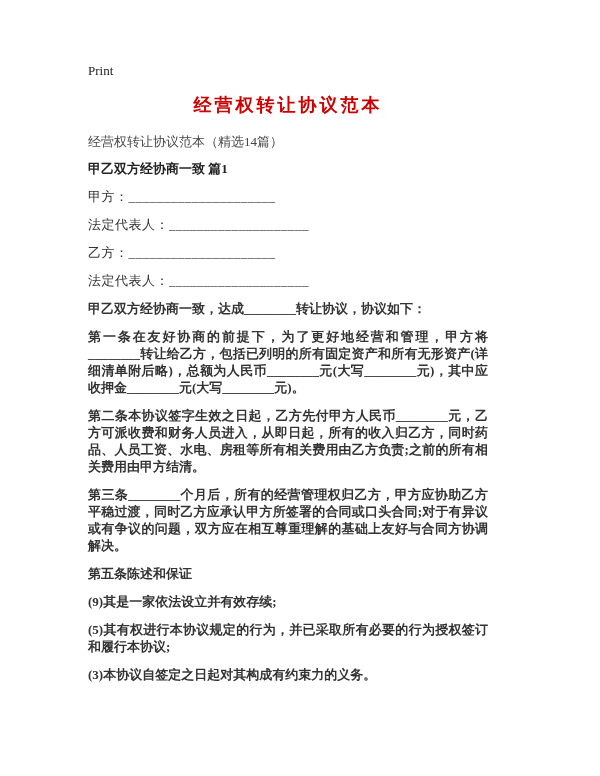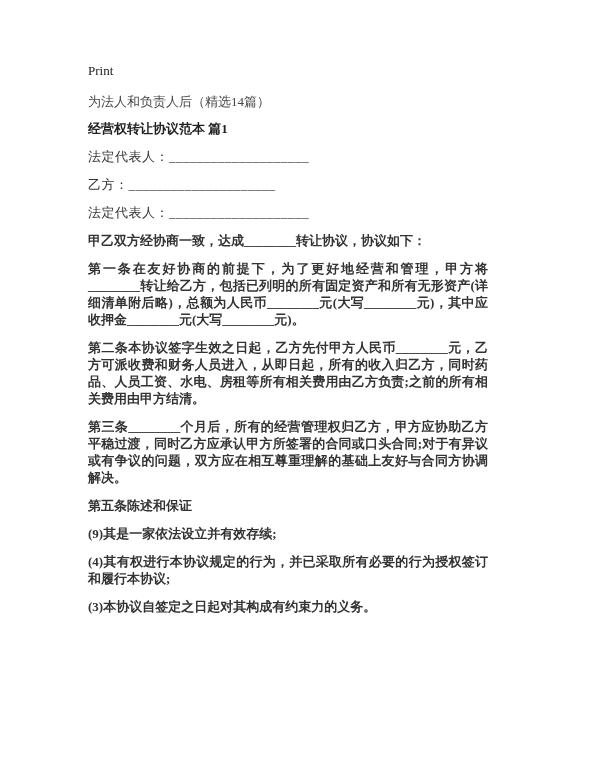--- a/index.html
+++ b/index.html
@@ -56,25 +56,27 @@
     font-weight: bold;
   }
 </style>
 </head>
 <body>
 
 <div class="page">
 
   <span class="print-link">Print</span>
 
+  <h1 class="doc-title" style="color: rgb(204, 0, 0);">经营权转让协议范本</h1>
 
-  <p class="subtitle">为法人和负责人后（精选14篇）</p>
+  <p class="subtitle">经营权转让协议范本（精选14篇）</p>
 
-  <p class="section-heading">经营权转让协议范本 篇1</p>
+  <p class="section-heading">甲乙双方经协商一致 篇1</p>
 
+  <p class="form-line">甲方：_____________________</p>
 
   <p class="form-line">法定代表人：____________________</p>
 
   <p class="form-line">乙方：_____________________</p>
 
   <p class="form-line">法定代表人：____________________</p>
 
   <p class="para">甲乙双方经协商一致，达成________转让协议，协议如下：</p>
 
   <p class="para">第一条在友好协商的前提下，为了更好地经营和管理，甲方将________转让给乙方，包括已列明的所有固定资产和所有无形资产(详细清单附后略)，总额为人民币________元(大写________元)，其中应收押金________元(大写________元)。</p>
@@ -82,17 +84,17 @@
   <p class="para">第二条本协议签字生效之日起，乙方先付甲方人民币________元，乙方可派收费和财务人员进入，从即日起，所有的收入归乙方，同时药品、人员工资、水电、房租等所有相关费用由乙方负责;之前的所有相关费用由甲方结清。</p>
 
   <p class="para">第三条________个月后，所有的经营管理权归乙方，甲方应协助乙方平稳过渡，同时乙方应承认甲方所签署的合同或口头合同;对于有异议或有争议的问题，双方应在相互尊重理解的基础上友好与合同方协调解决。</p>
 
 
   <p class="para">第五条陈述和保证</p>
 
 
   <p class="para">(9)其是一家依法设立并有效存续;</p>
 
-  <p class="para">(4)其有权进行本协议规定的行为，并已采取所有必要的行为授权签订和履行本协议;</p>
+  <p class="para">(5)其有权进行本协议规定的行为，并已采取所有必要的行为授权签订和履行本协议;</p>
 
   <p class="para">(3)本协议自签定之日起对其构成有约束力的义务。</p>
 
 </div>
 
 </body></html>

